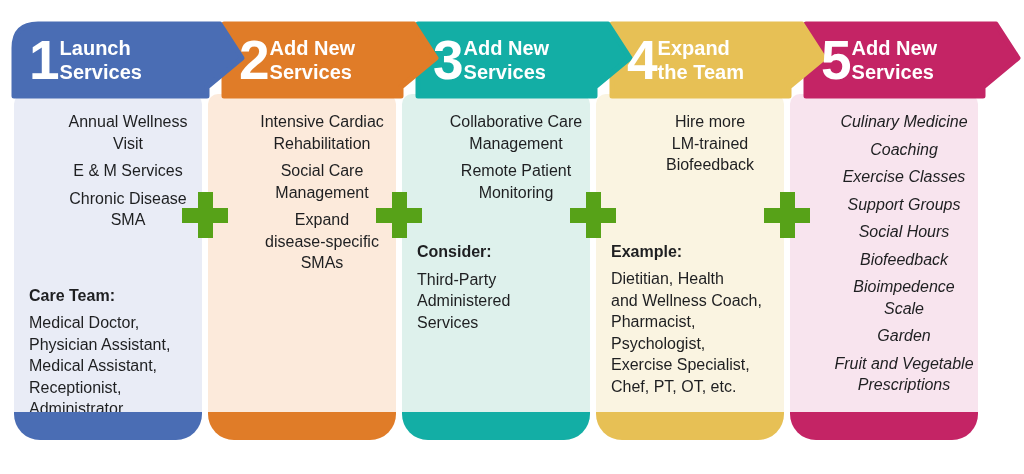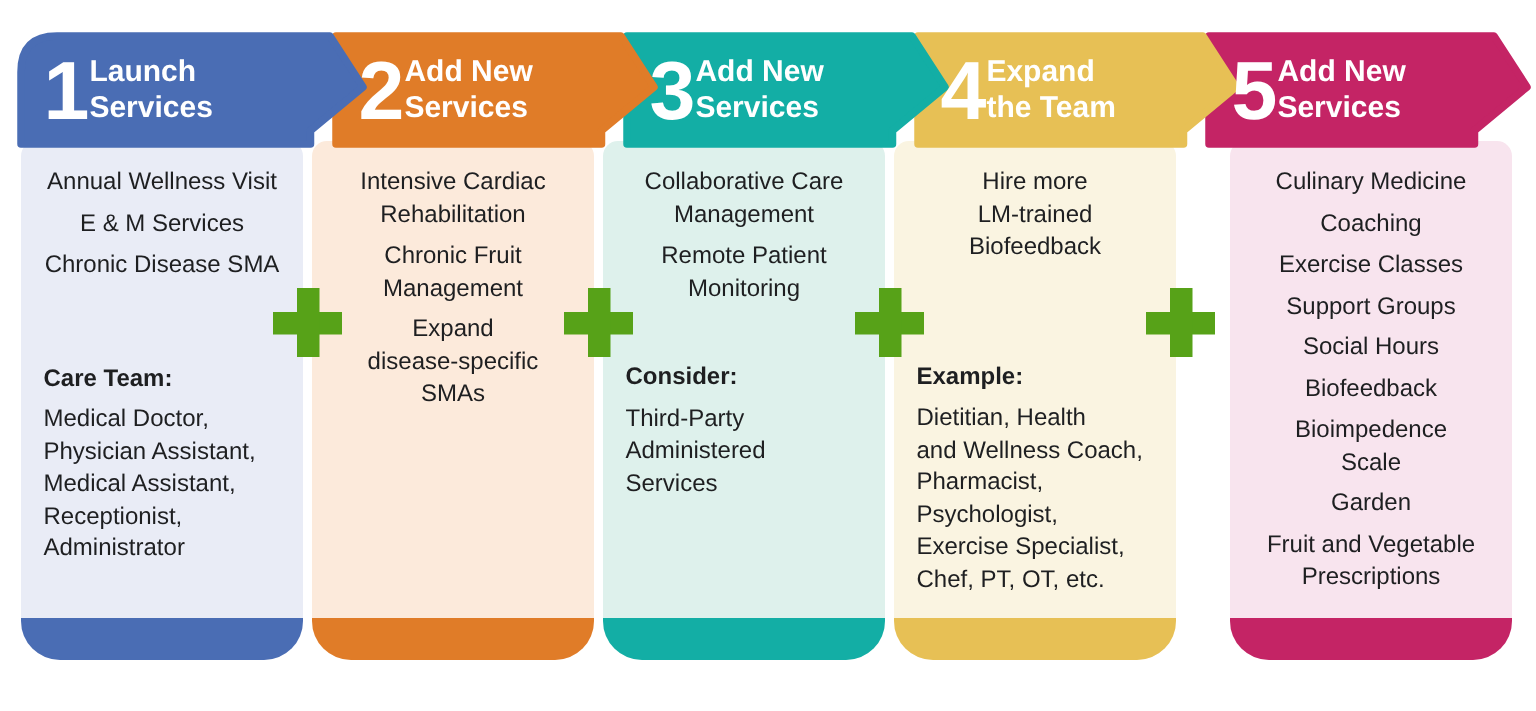--- a/index.html
+++ b/index.html
@@ -6,21 +6,21 @@
   .canvas{position:relative;width:1024px;height:474px;background:#ffffff;overflow:hidden;
           font-family:"Liberation Sans",sans-serif;color:#1e1f21;}
 
   
   .col{position:absolute;top:94px;width:188px;height:346px;background:var(--bg);
        border-radius:10px 10px 26px 26px;}
   .bar{position:absolute;left:0;right:0;bottom:0;height:28px;background:var(--accent);
        border-radius:0 0 26px 26px;}
   .blocks{position:absolute;left:0;right:0;top:0;bottom:28px;padding-top:17px;box-sizing:border-box;}
   .block{font-size:16px;line-height:21.5px;white-space:pre-line;margin:0 0 6px 0;}
-  .a-center{text-align:center;padding:0 3px;}
+  .a-center{text-align:center;padding:0 3px;margin-left:40px;}
   .a-left{text-align:left;padding:0 5px 0 15px;}
   .t-label{font-weight:700;}
   .t-spacer{margin:0;}
 
   
   .headers{position:absolute;left:0;top:0;width:1024px;height:110px;display:block;}
   .headers path{stroke-width:5px;stroke-linejoin:round;}
 
   
   .hc{position:absolute;top:24px;height:72px;display:flex;align-items:center;color:#ffffff;}
@@ -50,21 +50,21 @@
 Medical Assistant,
 Receptionist,
 Administrator</div>
       </div>
     <div class="bar"></div>
   </div>
   <div class="col" style="left: 208px; --accent: #e07c28; --bg: #fceadb;">
     <div class="blocks">
         <div class="block t-item a-center">Intensive Cardiac
 Rehabilitation</div>
-        <div class="block t-item a-center">Chronic Fruit
+        <div class="block t-item a-center">Social Care
 Management</div>
         <div class="block t-item a-center">Expand
 disease-specific
 SMAs</div>
       </div>
     <div class="bar"></div>
   </div>
   <div class="col" style="left: 402px; --accent: #13aea5; --bg: #def1ec;">
     <div class="blocks">
         <div class="block t-item a-center">Collaborative Care
@@ -88,21 +88,21 @@
         <div class="block t-label a-left">Example:</div>
         <div class="block t-item a-left">Dietitian, Health
 and Wellness Coach,
 Pharmacist,
 Psychologist,
 Exercise Specialist,
 Chef, PT, OT, etc.</div>
       </div>
     <div class="bar"></div>
   </div>
-  <div class="col" style="left: 820px; --accent: #c42465; --bg: #f8e4ee;">
+  <div class="col" style="left: 790px; font-style: italic; --accent: #c42465; --bg: #f8e4ee;">
     <div class="blocks">
         <div class="block t-item a-center">Culinary Medicine</div>
         <div class="block t-item a-center">Coaching</div>
         <div class="block t-item a-center">Exercise Classes</div>
         <div class="block t-item a-center">Support Groups</div>
         <div class="block t-item a-center">Social Hours</div>
         <div class="block t-item a-center">Biofeedback</div>
         <div class="block t-item a-center">Bioimpedence
 Scale</div>
         <div class="block t-item a-center">Garden</div>

